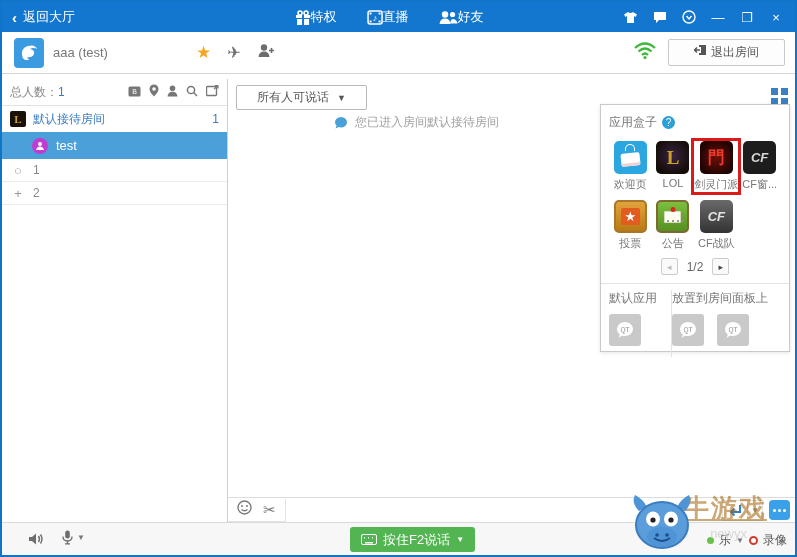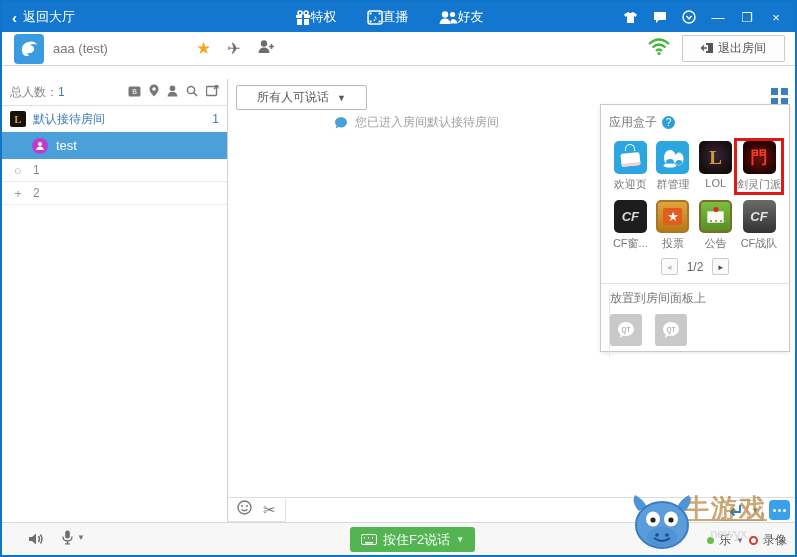--- a/index.html
+++ b/index.html
@@ -11,28 +11,28 @@
   .titlebar { position:absolute; top:0; left:0; right:0; height:30px; background:#1377cf; display:flex; align-items:center; color:#fff; }
   .tb-back { display:flex; align-items:center; gap:6px; margin-left:10px; font-size:13px; cursor:pointer; }
   .tb-back .chev { font-size:15px; font-weight:bold; line-height:1; }
   .tb-center { position:absolute; left:50%; transform:translateX(-55%); display:flex; gap:30px; }
   .tb-navitem { display:flex; align-items:center; font-size:13px; cursor:pointer; }
   .tb-right { margin-left:auto; display:flex; align-items:center; gap:15px; margin-right:12px; }
   .tb-right svg, .tb-navitem svg { display:block; }
   .winbtn { font-size:13px; width:14px; text-align:center; cursor:pointer; line-height:1; }
 
   
-  .userbar { position:absolute; top:30px; left:0; right:0; height:34px; background:#fff; border-bottom:1px solid #d5d5d5; display:flex; align-items:center; }
+  .userbar { position:absolute; top:30px; left:0; right:0; height:42px; background:#fff; border-bottom:1px solid #d5d5d5; display:flex; align-items:center; }
   .avatar { width:30px; height:30px; margin-left:12px; border-radius:4px; background:#3b9be0; display:flex; align-items:center; justify-content:center; }
   .username { margin-left:9px; font-size:13px; color:#777; }
   .ub-icons { display:flex; align-items:center; gap:16px; margin-left:88px; }
   .star { color:#f5a623; font-size:17px; }
   .plane { color:#6d6d6d; font-size:16px; }
   .ub-right { margin-left:auto; display:flex; align-items:center; gap:12px; margin-right:10px; }
-  .exit-btn { display:flex; align-items:flex-end; gap:4px; border:1px solid #c9c9c9; border-radius:2px; background:#fdfdfd; padding:4px 18px; font-size:12px; color:#555; cursor:pointer; }
+  .exit-btn { display:flex; align-items:flex-start; gap:4px; border:1px solid #c9c9c9; border-radius:2px; background:#fdfdfd; padding:4px 25px; font-size:12px; color:#555; cursor:pointer; }
 
   
   .body { position:absolute; top:77px; left:0; right:0; bottom:33px; display:flex; }
 
   
   .sidebar { width:226px; border-right:1px solid #d0d0d0; background:#fff; }
   .s-header { height:27px; display:flex; align-items:center; padding:0 8px; border-bottom:1px solid #e2e2e2; }
   .s-total { font-size:12px; color:#888; }
   .s-total b { color:#3a7cbf; font-weight:normal; }
   .s-hicons { margin-left:auto; display:flex; gap:8px; align-items:center; color:#777; }
@@ -303,32 +303,20 @@
         </div>
         <div class="ap-grid">
           <div class="app-cell">
             <span class="app-ico ico-welcome">
                 <span class="string"></span>
                 <span class="sign"></span>
               </span>
             <span class="app-lbl">欢迎页</span>
           </div>
           <div class="app-cell">
-            <span class="app-ico ico-group">
-                <svg width="24" height="20" viewBox="0 0 24 20">
-                  <ellipse cx="9" cy="10" rx="6" ry="8" fill="#fff"></ellipse>
-                  <ellipse cx="9" cy="14" rx="4" ry="3" fill="#2ba6e0"></ellipse>
-                  <ellipse cx="9" cy="17.5" rx="6.5" ry="2" fill="#fff"></ellipse>
-                  <ellipse cx="18" cy="11" rx="4.5" ry="6.5" fill="#fff"></ellipse>
-                  <ellipse cx="18" cy="14.5" rx="3" ry="2.4" fill="#2ba6e0"></ellipse>
-                </svg>
-              </span>
-            <span class="app-lbl">群管理</span>
-          </div>
-          <div class="app-cell">
             <span class="app-ico ico-lol">
                 <span>L</span>
               </span>
             <span class="app-lbl">LOL</span>
           </div>
           <div class="app-cell hl">
             <span class="app-ico ico-bns">
                 <span>門</span>
               </span>
             <span class="app-lbl">剑灵门派</span>
@@ -359,20 +347,29 @@
               </span>
             <span class="app-lbl">CF战队</span>
           </div>
         </div>
         <div class="ap-pager">
           <span class="pg-btn prev">◂</span>
           <span class="pg-txt">1/2</span>
           <span class="pg-btn next">▸</span>
         </div>
         <div class="ap-bottom">
+          <div class="ap-sec-l">
+            <div class="ap-sec-lbl">默认应用</div>
+            <span class="qt-slot">
+                <svg width="20" height="18" viewBox="0 0 20 18">
+                  <path d="M10 1 a8 7 0 0 1 8 7 a8 7 0 0 1 -8 7 q-1.5 0 -2.9 -0.5 L3.5 17 L4.8 13.8 A7 7 0 0 1 2 8 A8 7 0 0 1 10 1 Z" fill="#fff"></path>
+                  <text x="10" y="11" font-size="6.5" font-weight="bold" fill="#b0b0b0" text-anchor="middle">QT</text>
+                </svg>
+              </span>
+          </div>
           <div class="ap-sec-r">
             <div class="ap-sec-lbl">放置到房间面板上</div>
             <span class="qt-slot">
                 <svg width="20" height="18" viewBox="0 0 20 18">
                   <path d="M10 1 a8 7 0 0 1 8 7 a8 7 0 0 1 -8 7 q-1.5 0 -2.9 -0.5 L3.5 17 L4.8 13.8 A7 7 0 0 1 2 8 A8 7 0 0 1 10 1 Z" fill="#fff"></path>
                   <text x="10" y="11" font-size="6.5" font-weight="bold" fill="#b0b0b0" text-anchor="middle">QT</text>
                 </svg>
               </span>
             <span class="qt-slot">
                 <svg width="20" height="18" viewBox="0 0 20 18">

